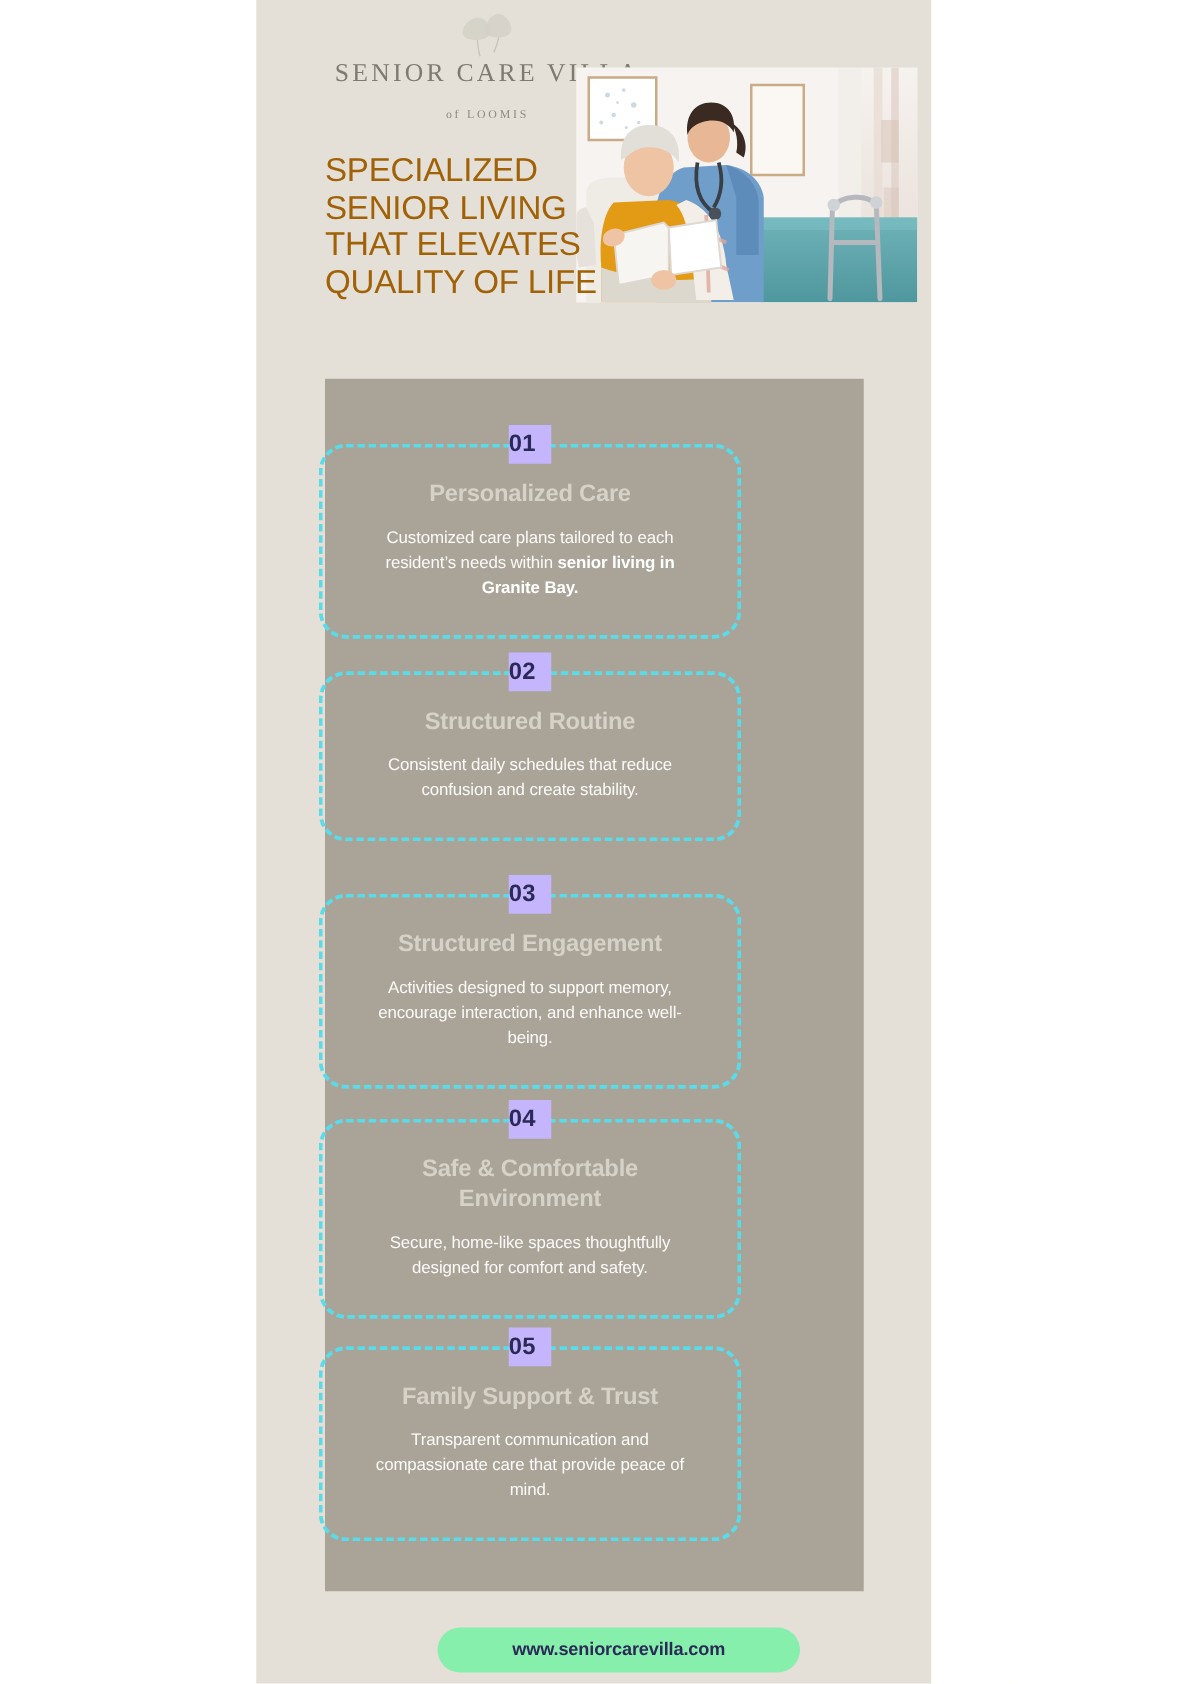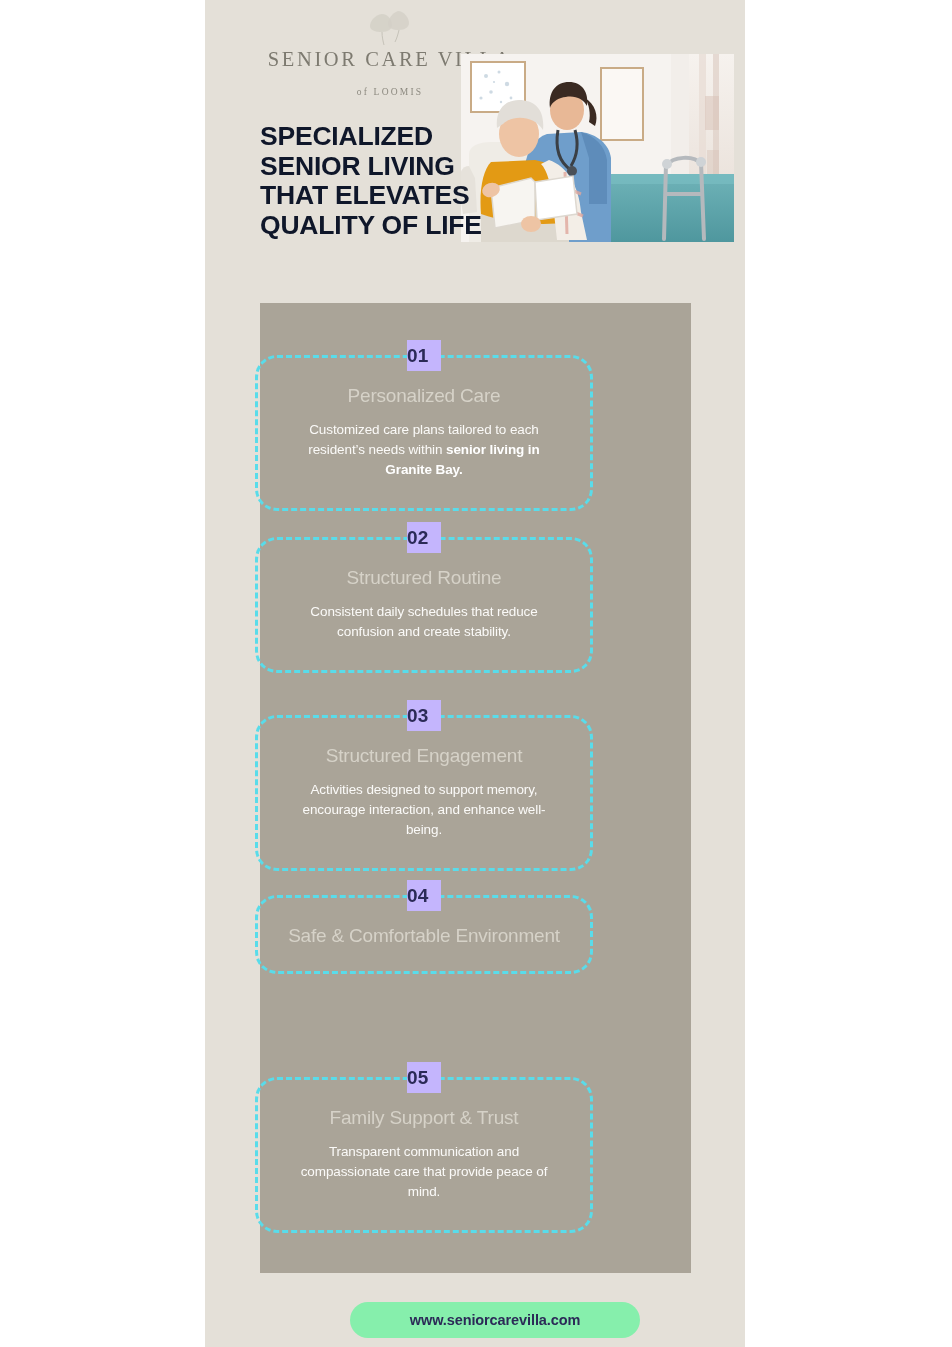--- a/index.html
+++ b/index.html
@@ -68,22 +68,22 @@
   .hero-photo svg { display: block; }
 
   
   .headline {
     position: absolute;
     left: 55px;
     top: 122px;
     width: 300px;
     font-size: 26.5px;
     line-height: 29.5px;
-    font-weight: bold;
-    color: #0f172a;
+    font-weight: normal;
+    color: #a16207;
     letter-spacing: -0.2px;
     text-transform: uppercase;
     z-index: 5;
   }
   .headline div { white-space: nowrap; }
 
   
   .panel {
     position: absolute;
     left: 55px;
@@ -121,21 +121,21 @@
     top: 15px;
     width: 100%;
     box-sizing: border-box;
     border: 3px dashed #59dcea;
     border-radius: 22px;
     padding: 26px 22px 16px;
     text-align: center;
   }
   .step-title {
     font-size: 19px;
-    font-weight: normal;
+    font-weight: bold;
     color: #d6d2c8;
     line-height: 24px;
     letter-spacing: -0.2px;
     margin: 0 0 7px;
   }
   .step-desc {
     font-size: 13.5px;
     line-height: 20px;
     color: #fbfaf8;
     margin: 12px;
@@ -297,20 +297,21 @@
     <div class="step-box">
       <div class="step-title">Structured Engagement</div>
       <p class="step-desc"><span>Activities designed to support memory, encourage interaction, and enhance well-being.</span><b></b></p>
     </div>
   </div>
 
   <div class="step" style="top:880px;">
     <div class="step-badge">04</div>
     <div class="step-box">
       <div class="step-title">Safe &amp; Comfortable Environment</div>
+      <p class="step-desc"><span>Secure, home-like spaces thoughtfully designed for comfort and safety.</span><b></b></p>
     </div>
   </div>
 
   <div class="step" style="top:1062px;">
     <div class="step-badge">05</div>
     <div class="step-box">
       <div class="step-title">Family Support &amp; Trust</div>
       <p class="step-desc"><span>Transparent communication and compassionate care that provide peace of mind.</span><b></b></p>
     </div>
   </div>

